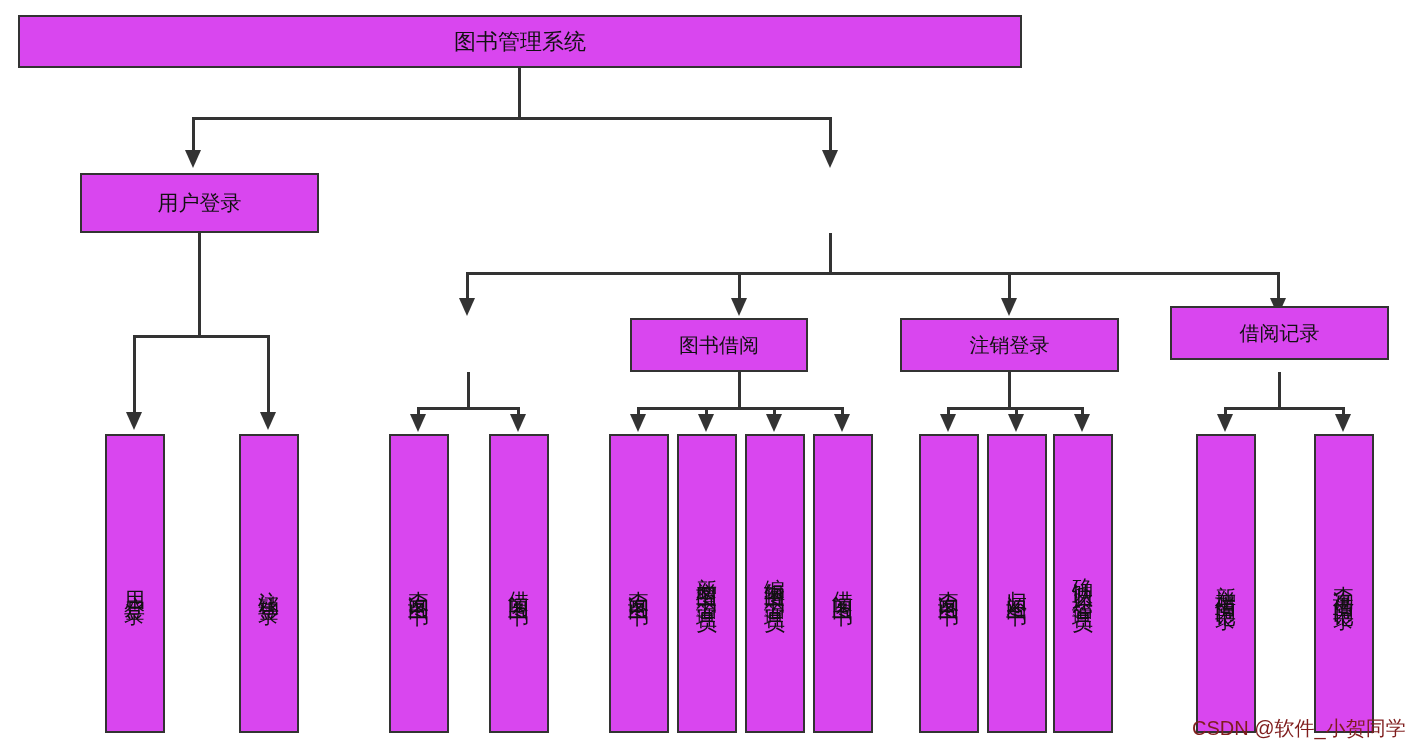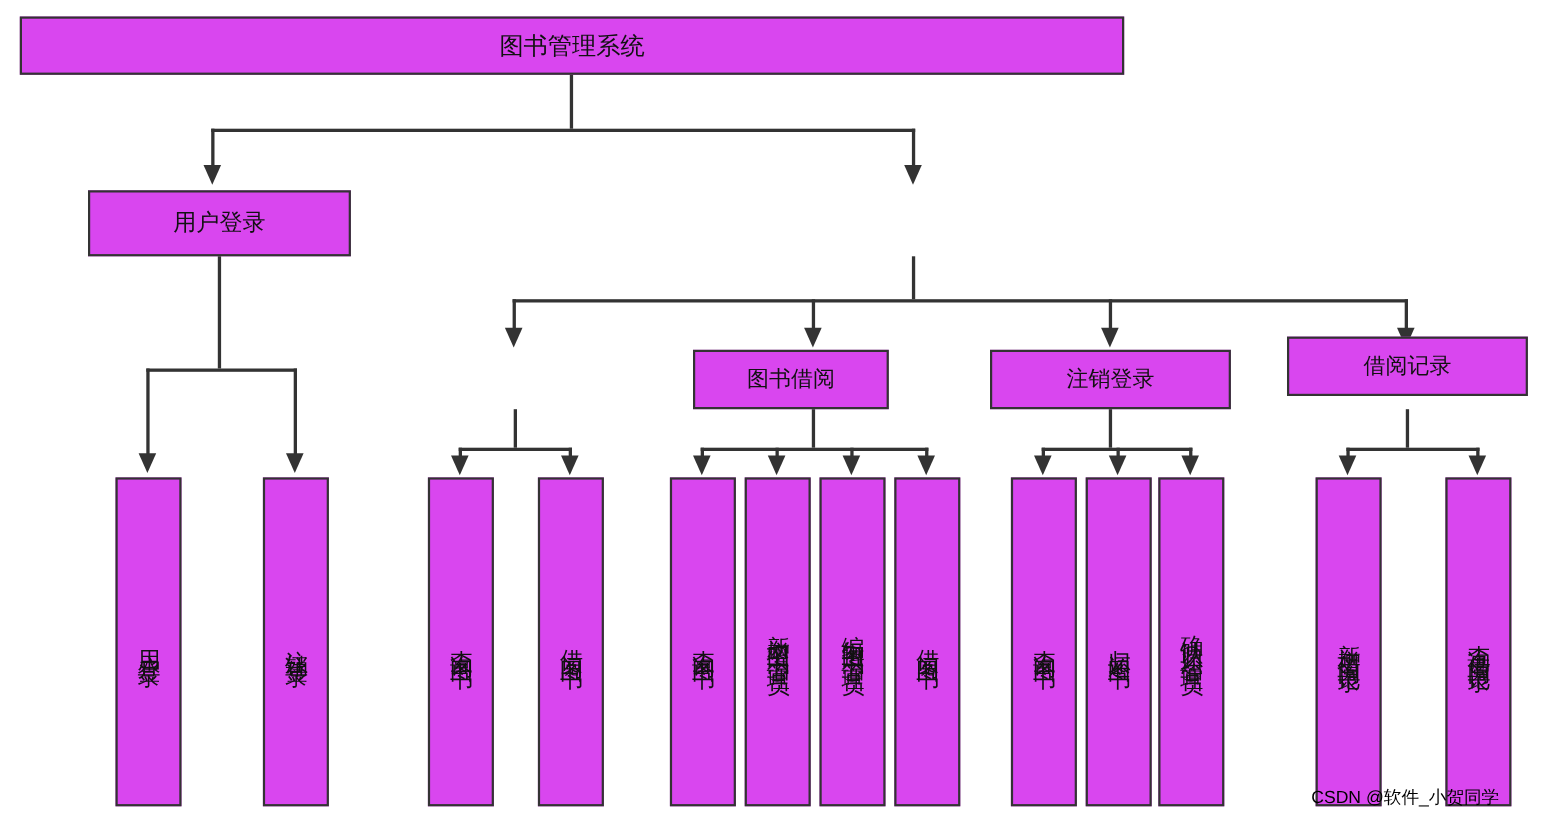--- a/index.html
+++ b/index.html
@@ -66,22 +66,22 @@
     position: absolute;
     width: 0;
     height: 0;
     border-left: 8px solid transparent;
     border-right: 8px solid transparent;
     border-top: 18px solid #333333;
   }
   
   #watermark {
     position: absolute;
-    color: #000000;
-    font-size: 16px;
+    color: #7f1d1d;
+    font-size: 20px;
     white-space: nowrap;
     user-select: none;
   }
 </style>
 </head>
 <body>
 
 <div id="canvas">
 
   <div class="node root" style="left:18px; top:15px; width:1004px; height:53px;">

